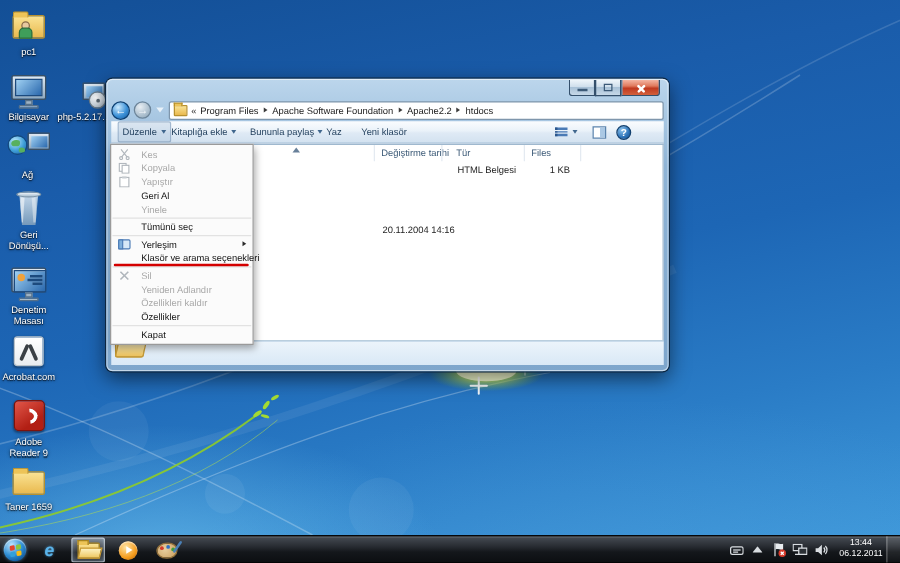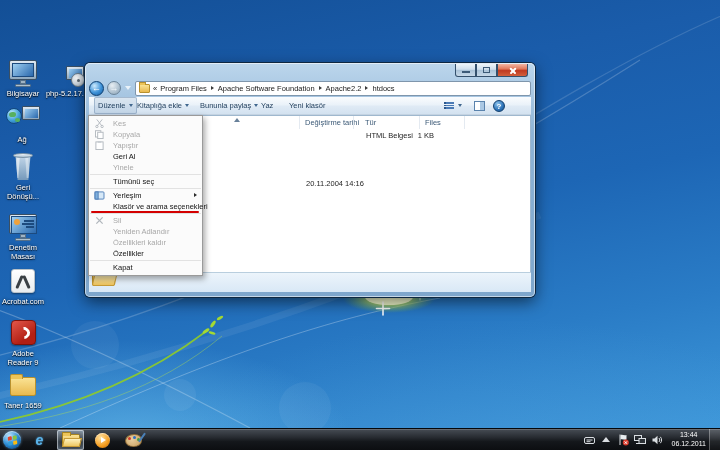--- a/index.html
+++ b/index.html
@@ -108,21 +108,21 @@
     background:radial-gradient(circle at 35% 30%,#8cc4ee,#2d73b8 60%,#174f8c);border:1px solid #12406f;
     color:#fff;font-size:8px;font-weight:bold;display:flex;align-items:center;justify-content:center;}
 
   .content{position:absolute;left:4px;right:4px;top:52px;bottom:25px;background:#fff;border:1px solid #9fb8ce;border-bottom:none;overflow:hidden;}
   .colhead{position:absolute;left:0;right:0;top:0;height:13px;font-size:7.5px;color:#3c5a77;}
   .colhead span{position:absolute;top:2px;}
   .colsep{position:absolute;top:0;width:1px;height:13px;background:#e4eaf1;}
   .sortarrow{position:absolute;left:144px;top:2px;width:0;height:0;border-left:3px solid transparent;border-right:3px solid transparent;border-bottom:4px solid #68809a;}
   .filerow{position:absolute;left:0;right:0;top:14px;height:11px;font-size:7.5px;color:#1e1e1e;}
   .filerow span{position:absolute;top:1px;}
-  .cell-size{left:300px;width:44px;text-align:right;}
+  .cell-size{left:300px;width:66px;text-align:right;}
 
   .details{position:absolute;left:4px;right:4px;bottom:5px;height:20px;
     background:linear-gradient(#ecf4fb,#d9e8f6);border-top:1px solid #b9cede;}
   .bigfold{position:absolute;left:3px;top:-6px;width:23px;height:19px;background:linear-gradient(#fae394,#e3ae3e);
     border:1px solid #b8912e;border-radius:2px;}
   .bigfold:before{content:"";position:absolute;left:-1px;top:-4px;width:10px;height:4px;background:#edc458;border:1px solid #b8912e;border-bottom:none;border-radius:2px 2px 0 0;}
   .bigfold:after{content:"";position:absolute;left:0;bottom:-1px;width:21px;height:10px;background:linear-gradient(#fdf0bb,#ecc25d);border:1px solid #c79b36;border-radius:1px 1px 2px 2px;transform:skewX(-12deg);}
 
   
   .menu{position:absolute;left:88px;top:115px;width:115px;z-index:100;background:#fbfbfb;border:1px solid #9a9a9a;
@@ -202,20 +202,27 @@
       <g stroke="#ffffff" stroke-width="1.6" stroke-linecap="round" opacity="0.95">
         <path d="M 383 302 L 383 315"></path>
           <path d="M 376.5 308.5 L 389.5 308.5"></path>
       </g>
       <g stroke="#ffffff" stroke-width="1" stroke-linecap="round" opacity="0.6">
         <path d="M 420 293 L 420 300"></path>
           <path d="M 416.5 296.5 L 423.5 296.5"></path>
       </g>
     </svg>
 
+    <div class="dicon" style="left:1px;top:6px;">
+      <div class="art">
+          <i class="fold"></i>
+          <i class="person"></i>
+        </div>
+      <div>pc1</div>
+    </div>
     <div class="dicon" style="left:1px;top:58px;">
       <div class="art">
           <i class="monitor">
             <i></i>
           </i>
           <i class="mstand"></i>
           <i class="mbase"></i>
         </div>
       <div>Bilgisayar</div>
     </div>

